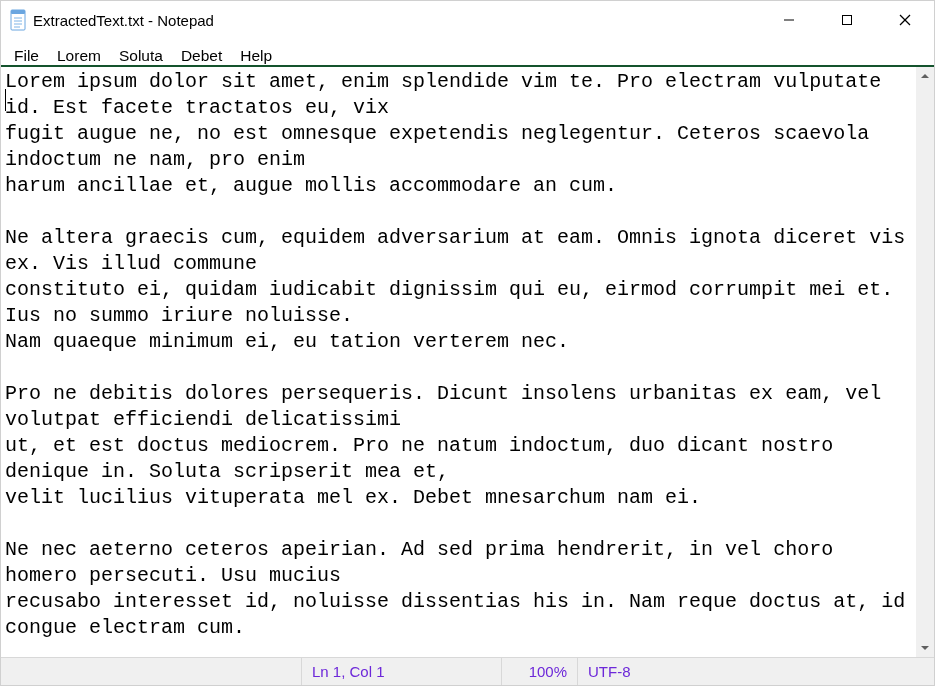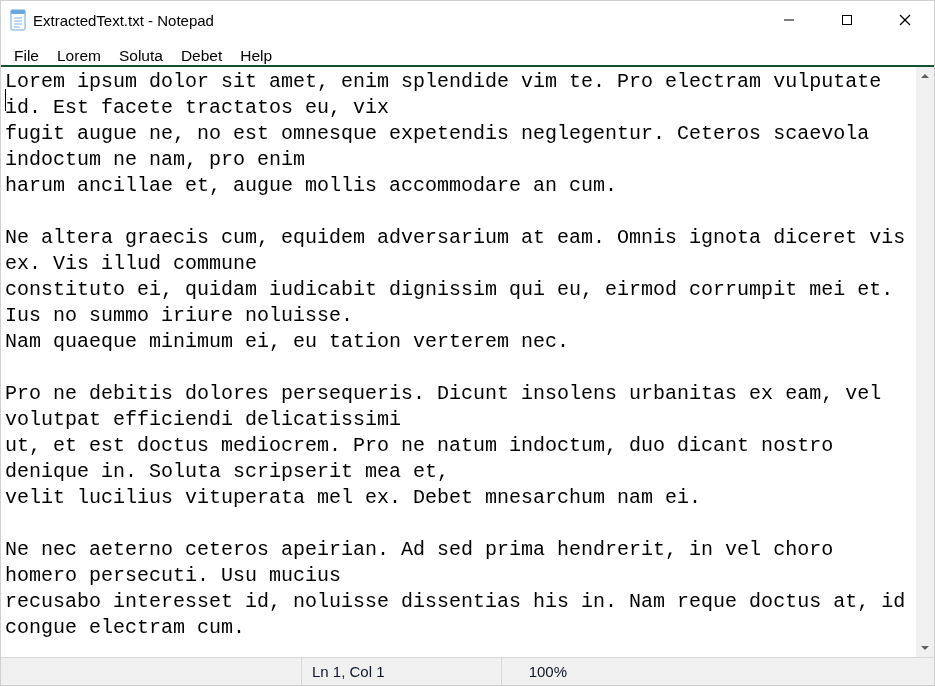--- a/index.html
+++ b/index.html
@@ -100,21 +100,21 @@
     }
     .scroll-up { top: 0; }
     .scroll-down { bottom: 0; }
     .statusbar {
       height: 28px;
       display: flex;
       align-items: stretch;
       background: #f0f0f0;
       border-top: 1px solid #d8d8d8;
       font-size: 15px;
-      color: #0f172a;
+      color: #6d28d9;
       user-select: none;
     }
     .statusbar .cell {
       display: flex;
       align-items: center;
       padding: 0 10px;
       border-left: 1px solid #d8d8d8;
       white-space: nowrap;
     }
     .statusbar .cell.first {
@@ -211,13 +211,14 @@
           <path d="M5 7 L1 3 L9 3 Z" fill="#606060"></path>
         </svg>
     </div>
   </div>
 </div>
 
 <div class="statusbar">
   <div class="cell first"></div>
   <div class="cell pos">Ln 1, Col 1</div>
   <div class="cell zoom">100%</div>
+  <div class="cell enc">UTF-8</div>
 </div>
 
 </body></html>

